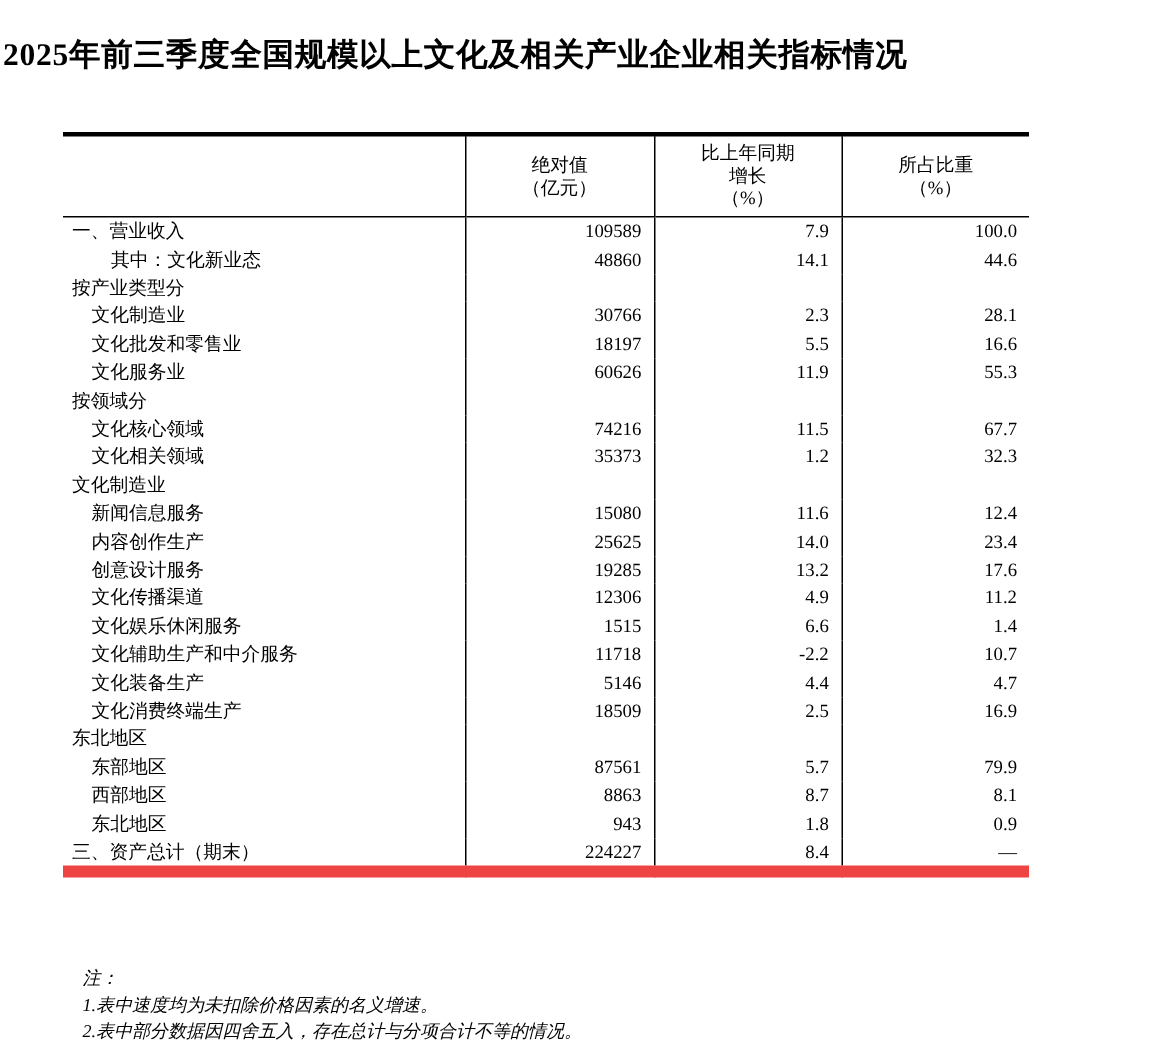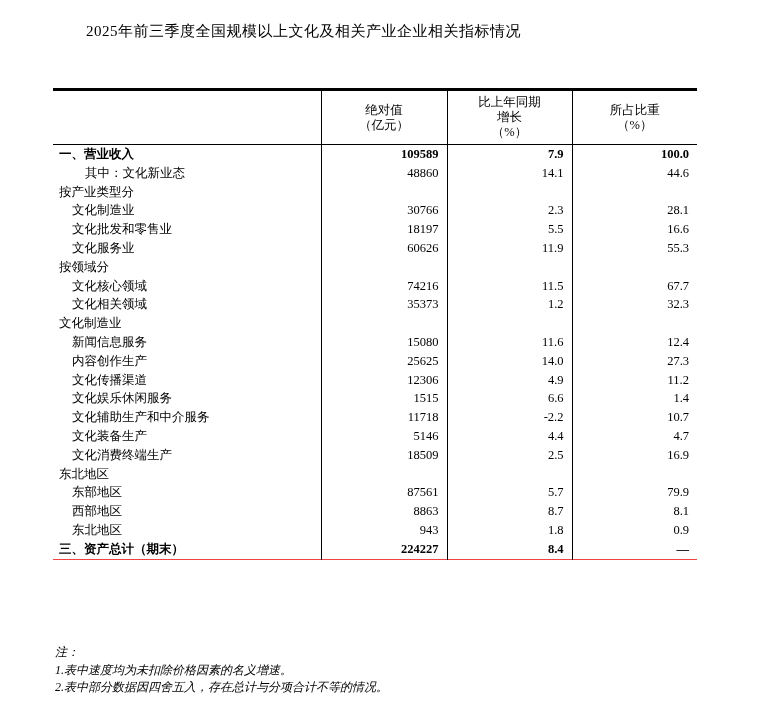--- a/index.html
+++ b/index.html
@@ -6,47 +6,47 @@
   html, body { margin: 0; padding: 0; }
   body {
     width: 767px; height: 701px;
     background: #ffffff; color: #000000;
     font-family: "Liberation Serif", "DejaVu Serif", serif;
     position: relative;
     overflow: hidden;
   }
   .page-title {
     position: absolute; top: 22px; left: 0; width: 607px;
-    text-align: center; font-size: 15px; font-weight: normal;
+    text-align: center; font-size: 21px; font-weight: bold;
     letter-spacing: 0.5px;
   }
   table.indicators {
-    position: absolute; left: 53px; top: 88px;
+    position: absolute; left: 42px; top: 88px;
     width: 644px; border-collapse: collapse; table-layout: fixed;
-    border-top: 3px solid #000; border-bottom: 1px solid #ef4444;
+    border-top: 3px solid #000; border-bottom: 8px solid #ef4444;
   }
   thead th {
     font-weight: normal; font-size: 12.5px; line-height: 15px;
     text-align: center; vertical-align: middle;
     height: 55px; padding: 0;
     border-bottom: 1px solid #000;
     white-space: pre-line;
   }
   .vline { border-left: 1px solid #000; }
   tbody td {
     height: 18.8px; padding: 0;
     font-size: 12.5px; line-height: 18.8px;
     white-space: nowrap; overflow: hidden;
     vertical-align: middle;
   }
   td.label.lvl0 { padding-left: 6px; }
   td.label.lvl1 { padding-left: 19px; }
   td.label.lvl2 { padding-left: 32px; }
   td.num { text-align: right; padding-right: 8px; }
-  tr.bold td { font-weight: bold; }
+  tr.bold td { font-weight: normal; }
   .notes {
     position: absolute; left: 55px; top: 644px;
     font-size: 12px; line-height: 17.5px; font-style: italic;
   }
 </style>
 </head>
 <body>
 
 <div class="page-title">2025年前三季度全国规模以上文化及相关产业企业相关指标情况</div>
 
@@ -133,21 +133,27 @@
       <tr>
         <td class="label lvl1">新闻信息服务</td>
         <td class="num vline">15080</td>
         <td class="num vline">11.6</td>
         <td class="num vline">12.4</td>
       </tr>
       <tr>
         <td class="label lvl1">内容创作生产</td>
         <td class="num vline">25625</td>
         <td class="num vline">14.0</td>
-        <td class="num vline">27.3</td>
+        <td class="num vline">23.4</td>
+      </tr>
+      <tr>
+        <td class="label lvl1">创意设计服务</td>
+        <td class="num vline">19285</td>
+        <td class="num vline">13.2</td>
+        <td class="num vline">17.6</td>
       </tr>
       <tr>
         <td class="label lvl1">文化传播渠道</td>
         <td class="num vline">12306</td>
         <td class="num vline">4.9</td>
         <td class="num vline">11.2</td>
       </tr>
       <tr>
         <td class="label lvl1">文化娱乐休闲服务</td>
         <td class="num vline">1515</td>

